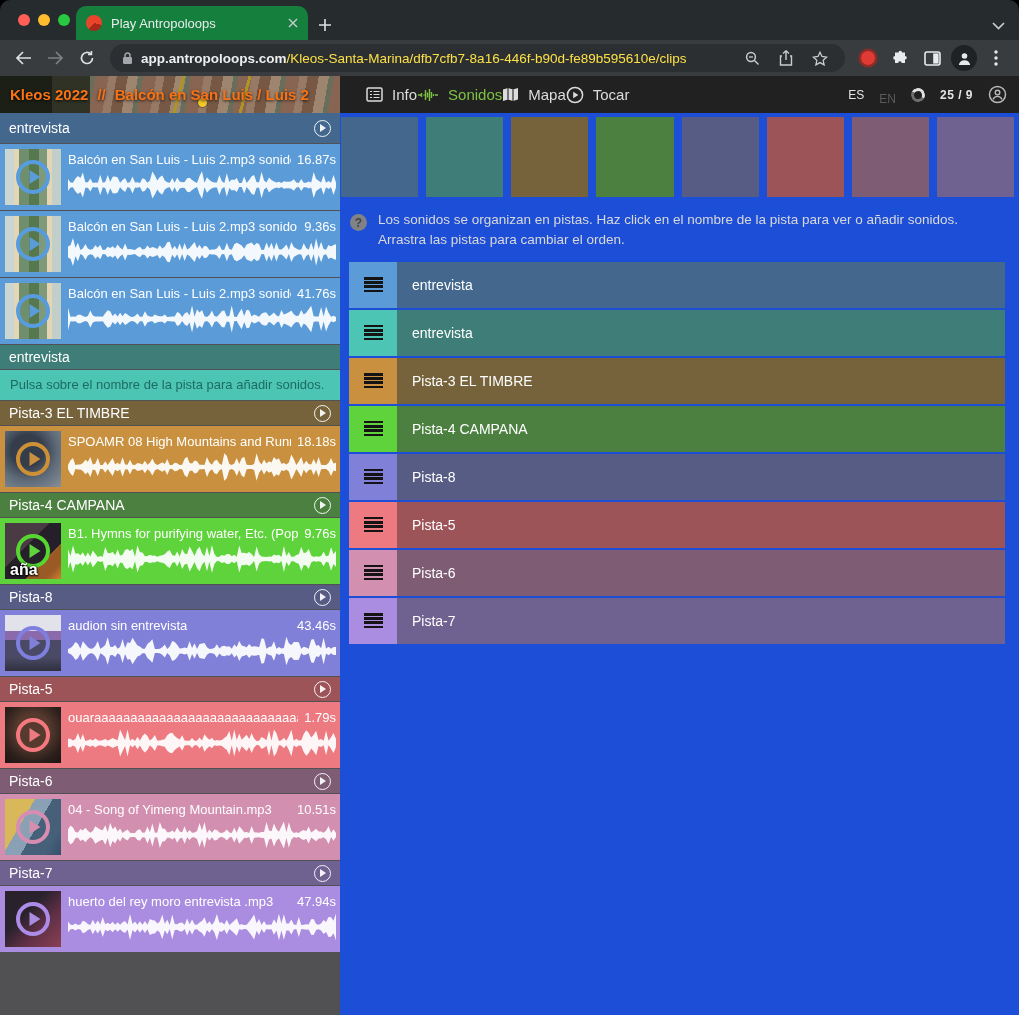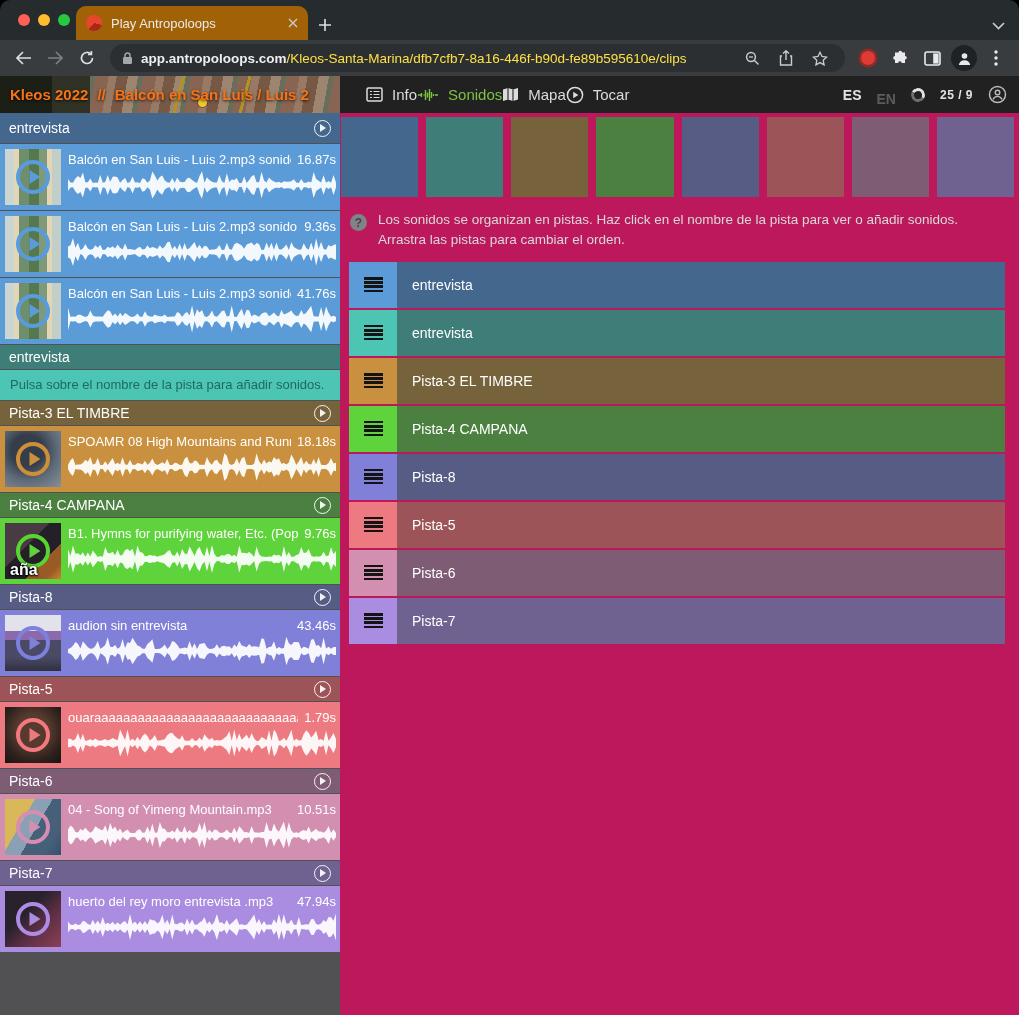--- a/index.html
+++ b/index.html
@@ -8,21 +8,21 @@
          font-family:"Liberation Sans", sans-serif; }
   .screen { width:1019px; height:1015px; display:flex; flex-direction:column; }
 
   
   .tabbar { height:40px; background:#262B2E; position:relative; flex:none;
             border-radius:10px 10px 0 0; }
   .dots { position:absolute; left:18px; top:14px; display:flex; gap:8px; }
   .dot { width:12px; height:12px; border-radius:50%; }
   .dot.r { background:#FF5F57; } .dot.y { background:#FEBC2E; } .dot.g { background:#28C840; }
   .tab { position:absolute; left:76px; bottom:0; height:34px; width:232px;
-         background:#a16207; border-radius:10px 10px 0 0; display:flex;
+         background:#15803d; border-radius:10px 10px 0 0; display:flex;
          align-items:center; padding:0 10px; gap:9px; color:#E8EAED; font-size:13px; }
   .favicon { width:16px; height:16px; border-radius:50%; flex:none;
              background:conic-gradient(from 220deg,#E8452C 0 68%,#A8291A 68% 100%); }
   .tab-title { flex:1; white-space:nowrap; overflow:hidden; }
   .icon-btn { display:flex; align-items:center; justify-content:center; color:#C9CCCF; }
   .newtab { position:absolute; left:318px; bottom:8px; color:#DDE1E3; }
   .tab-chevron { position:absolute; right:14px; bottom:10px; color:#C9CCCF; }
 
   
   .toolbar { height:36px; background:#383C3F; flex:none; display:flex;
@@ -55,29 +55,29 @@
          }
   .photo::after { content:""; position:absolute; inset:0; background:rgba(20,20,20,.28); }
   .photo .pin { position:absolute; left:198px; top:22px; width:9px; height:9px;
                 border-radius:50%; background:#F5C829; box-shadow:0 0 0 1px rgba(0,0,0,.25); z-index:2; }
   .breadcrumb { position:absolute; left:10px; top:0; height:37px; display:flex;
                 align-items:center; gap:9px; z-index:3; font-size:15px; font-weight:600;
                 color:#f97316; text-shadow:0 1px 3px rgba(0,0,0,.8); white-space:nowrap; }
   .nav { display:flex; align-items:center; margin-left:26px; font-size:15px; }
   .nav-item { display:flex; align-items:center; gap:9px; color:#DCDCDC; }
   .hdr-right { margin-left:auto; display:flex; align-items:center; gap:15px; padding-right:12px; }
-  .lang { font-size:14px; font-weight:700; }
+  .lang { font-size:12px; font-weight:400; }
   .lang.off { color:#5C5C5C;margin-top:8px; }
   .spinner { width:14px; height:14px; border-radius:50%; border:3.2px solid #E2E2E2;
              border-left-color:#6E6E6E; border-bottom-color:#6E6E6E; transform:rotate(-15deg); }
   .counter { font-size:12px; font-weight:700; letter-spacing:.5px; }
   .account { color:#B9B9B9; display:flex; }
 
   
-  .content { flex:1; min-height:0; display:flex; background:#be185d; }
+  .content { flex:1; min-height:0; display:flex; background:#1d4ed8; }
 
   
   .sidebar { width:340px; flex:none; background:#515153; display:flex;
              flex-direction:column; overflow:hidden; }
   .trk { display:flex; flex-direction:column; }
   .trk-hdr { height:24px; flex:none; background:var(--muted); display:flex;
              align-items:center; padding:0 9px; color:#FFF; font-size:14px;
              margin-bottom:1px; }
   .trk:first-child .trk-hdr { height:30px; }
   .trk-name { flex:1; min-width:0; white-space:nowrap; overflow:hidden; }

